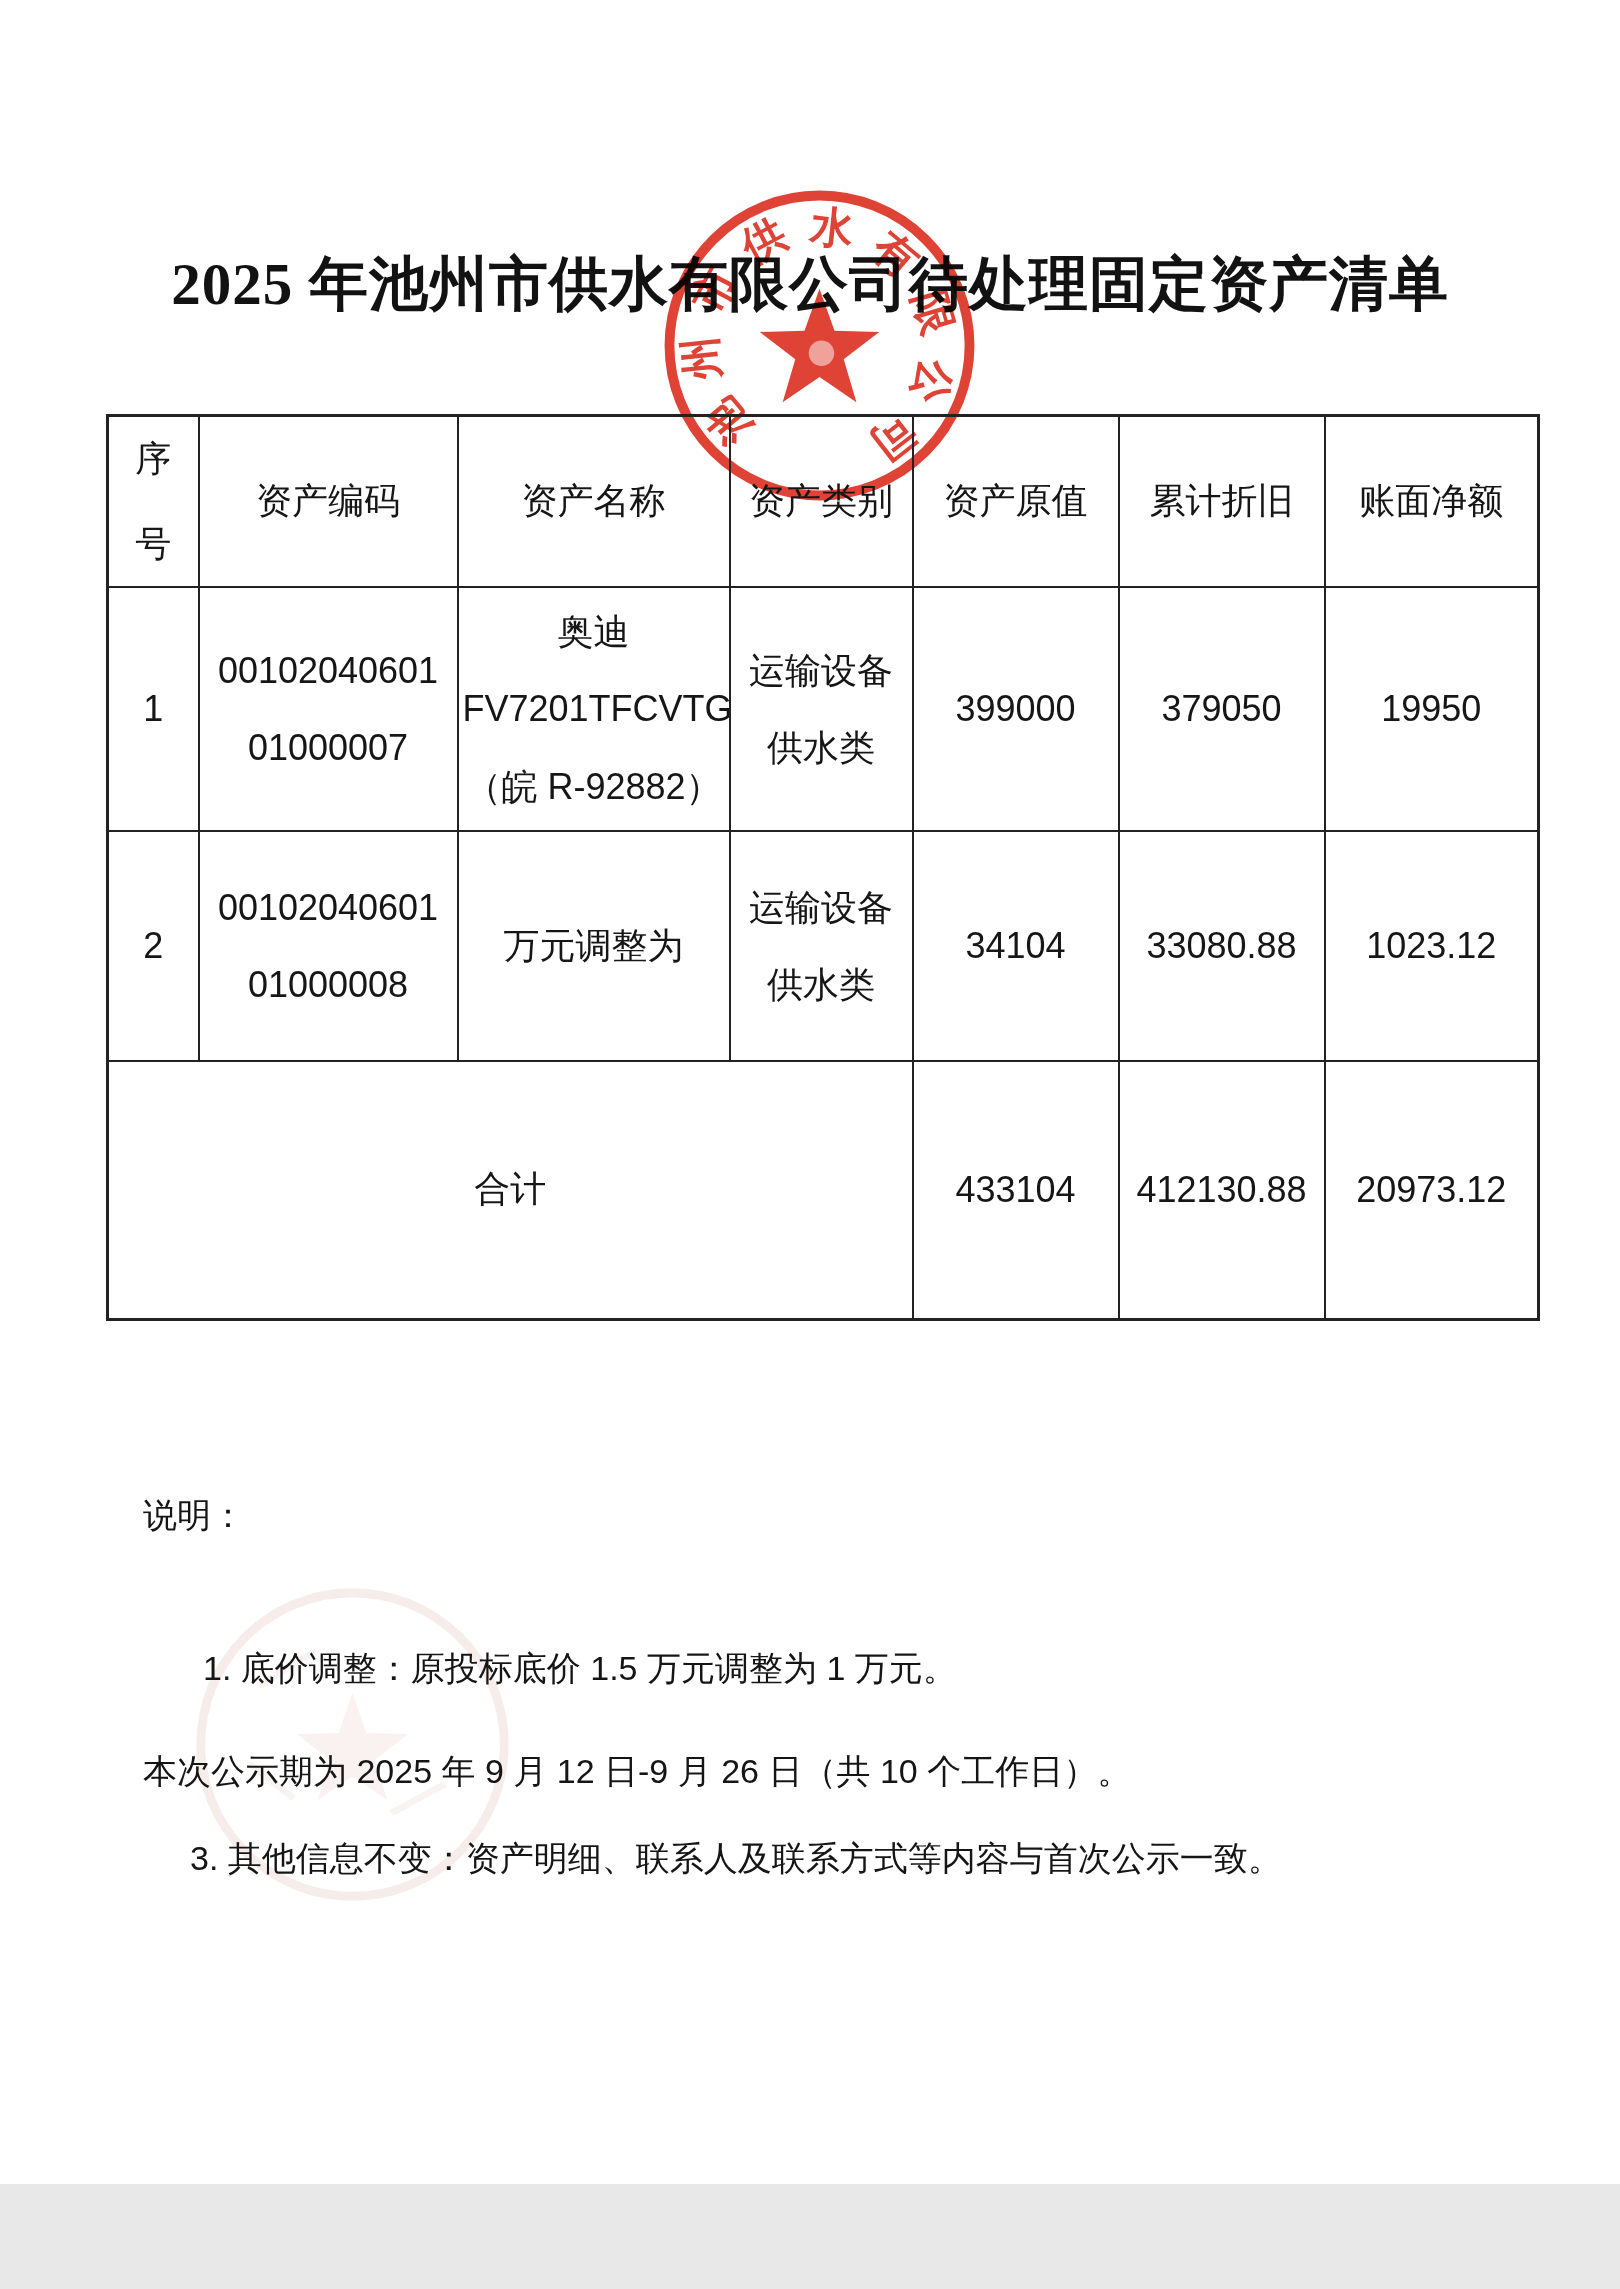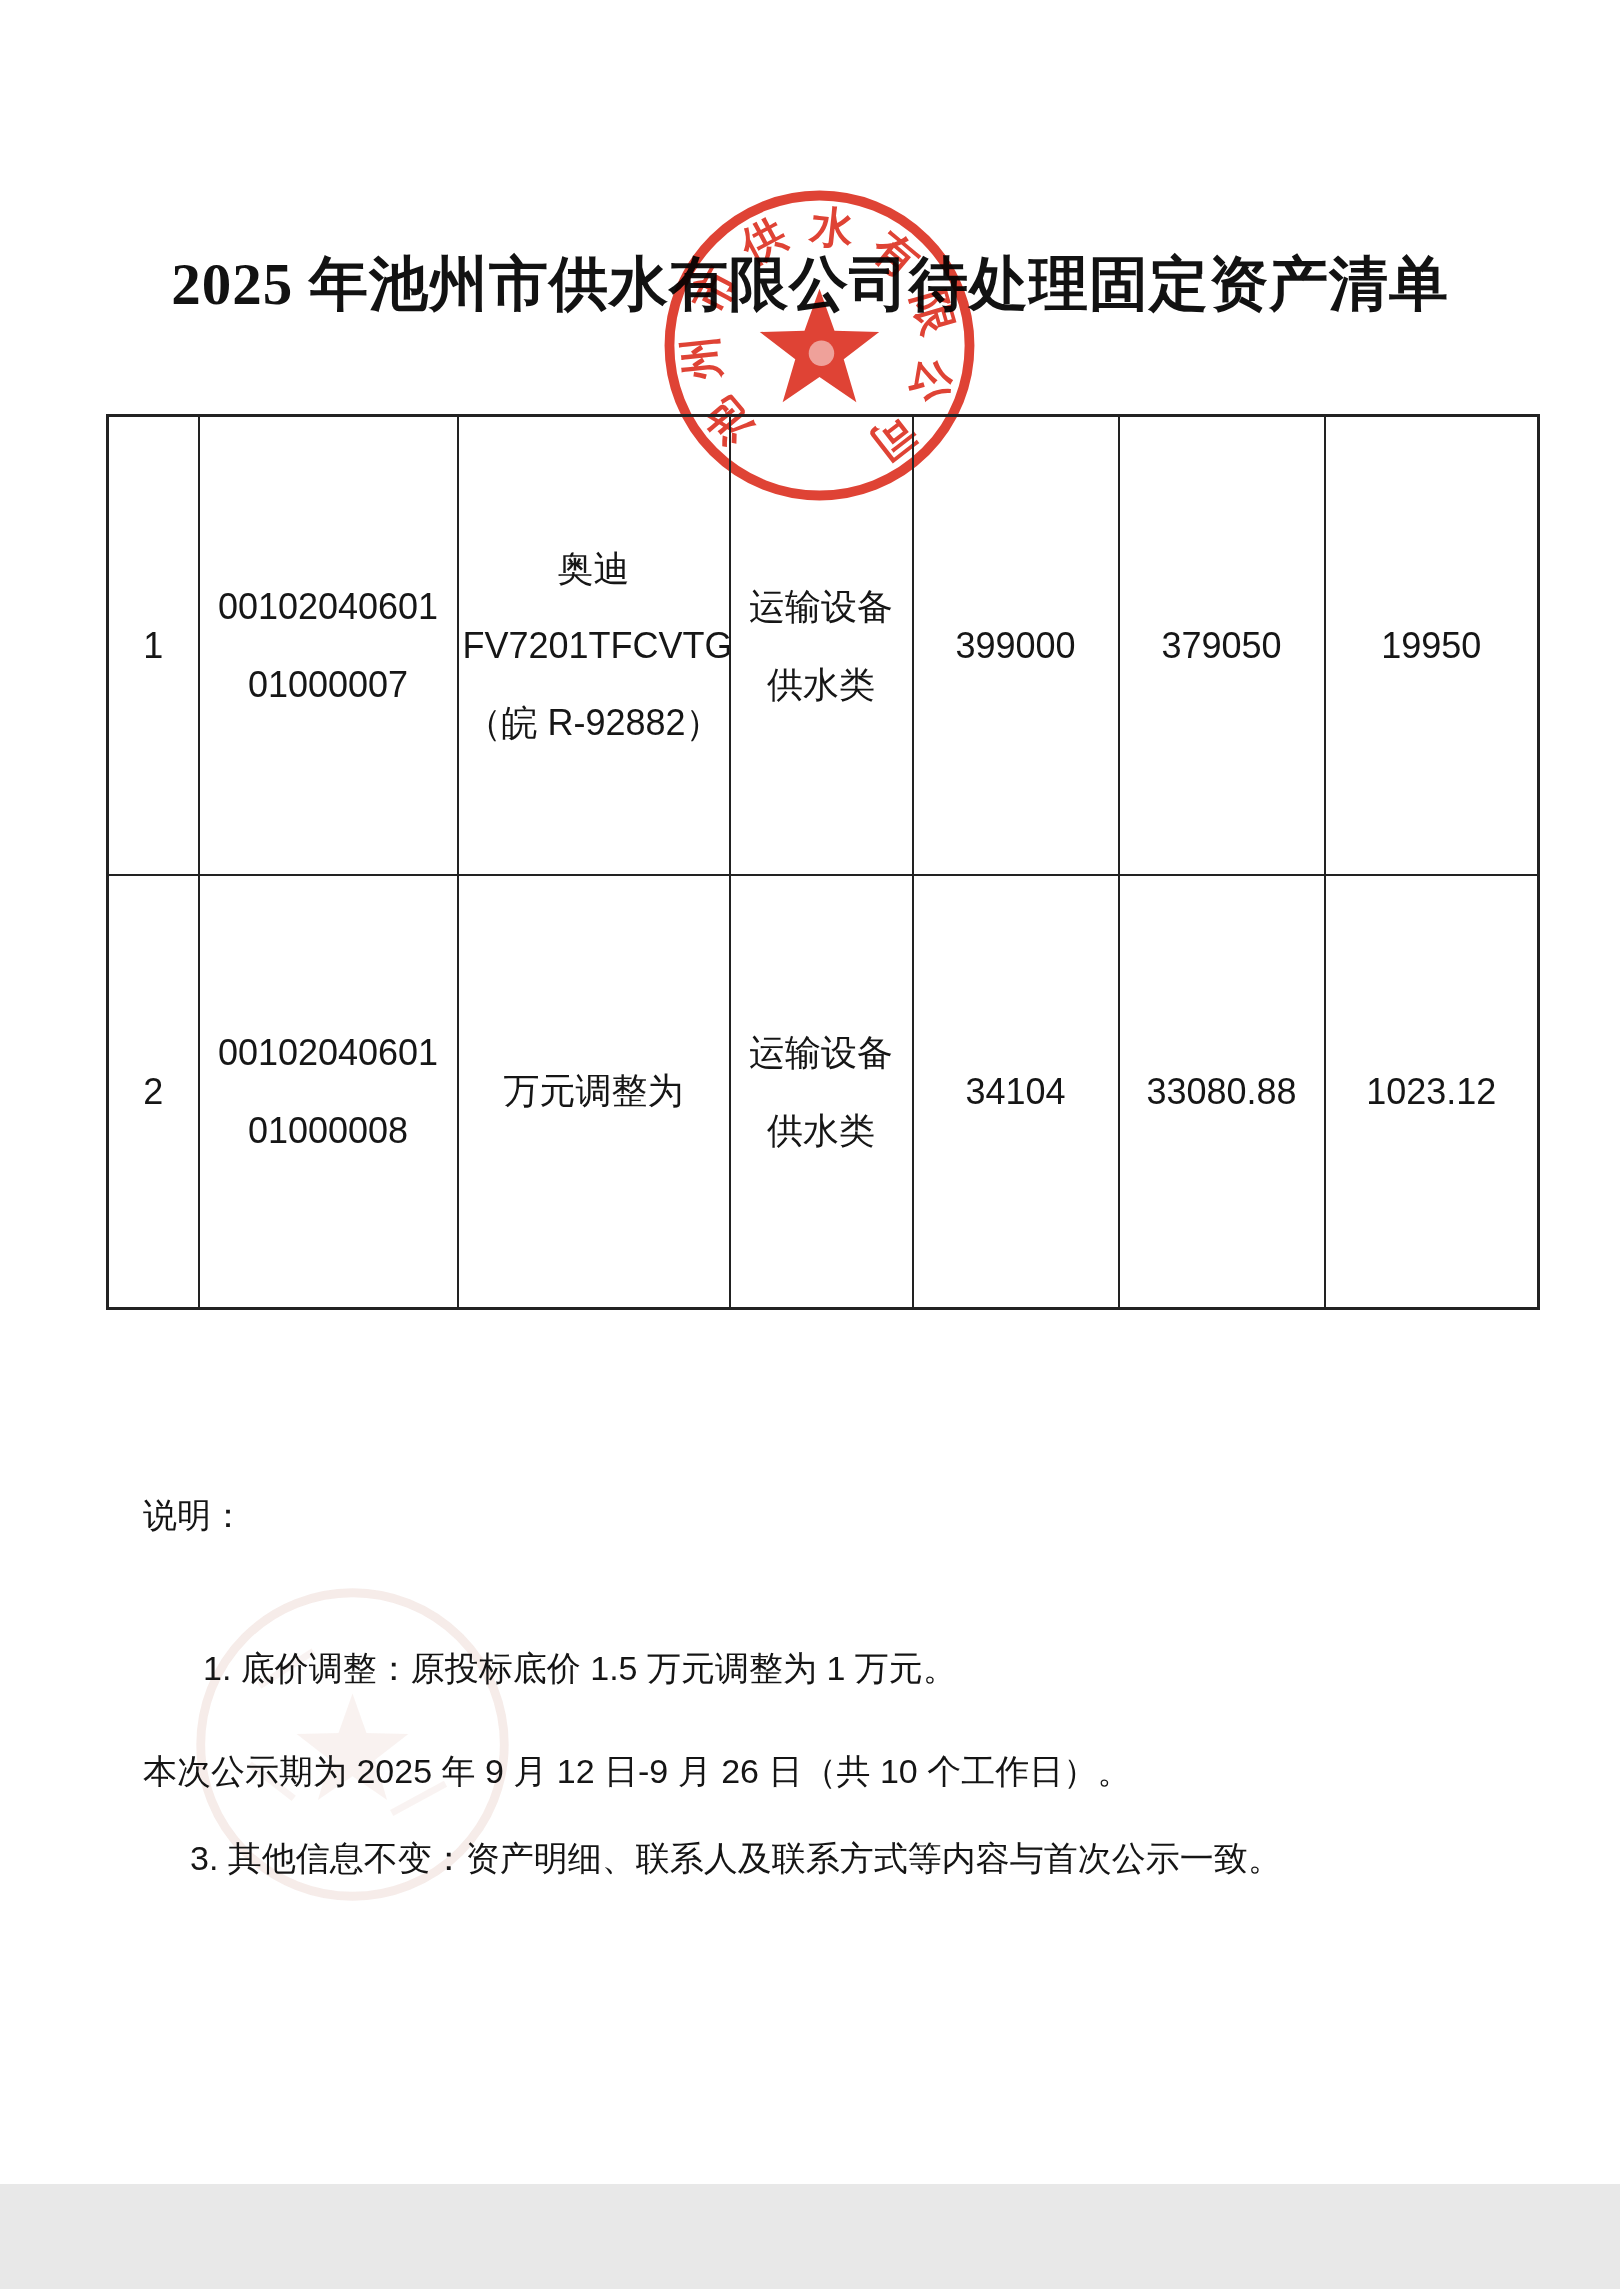--- a/index.html
+++ b/index.html
@@ -85,20 +85,31 @@
     <colgroup>
       <col style="width:91px">
         <col style="width:259px">
         <col style="width:272px">
       <col style="width:183px">
         <col style="width:206px">
         <col style="width:206px">
       <col style="width:214px">
     </colgroup>
     <tbody>
+      <tr style="height:164px">
+        <th>
+          <div class="hdr-serial-inner">序号</div>
+        </th>
+        <th>资产编码</th>
+        <th>资产名称</th>
+        <th>资产类别</th>
+        <th>资产原值</th>
+        <th>累计折旧</th>
+        <th>账面净额</th>
+      </tr>
 
       <tr style="height:244px">
         <td>1</td>
         <td class="multiline">
           <div>00102040601</div>
           <div>01000007</div>
         </td>
         <td class="multiline">
           <div>奥迪</div>
           <div>FV7201TFCVTG</div>
@@ -122,20 +133,26 @@
         <td>万元调整为</td>
         <td class="multiline">
           <div>运输设备</div>
           <div>供水类</div>
         </td>
         <td>34104</td>
         <td>33080.88</td>
         <td>1023.12</td>
       </tr>
 
+      <tr style="height:258px">
+        <td colspan="4">合计</td>
+        <td>433104</td>
+        <td>412130.88</td>
+        <td>20973.12</td>
+      </tr>
     </tbody>
   </table>
 
   <svg class="ghost-seal" viewBox="-168 -168 336 336">
     <circle cx="0" cy="0" r="155" fill="none" stroke="rgba(198,138,124,0.30)" stroke-width="9"></circle>
     <g transform="translate(0,8)">
       <polygon fill="rgba(198,138,124,0.20)" points="0,-60 14.3,-19.7 57.1,-18.6 23.2,7.5 35.3,48.6 0,24.4 -35.3,48.6 -23.2,7.5 -57.1,-18.6 -14.3,-19.7"></polygon>
     </g>
     <path d="M -95 -60 L -40 -95 M -105 20 L -60 55 M 40 70 L 95 40" stroke="rgba(198,138,124,0.18)" stroke-width="7" fill="none"></path>
   </svg>

